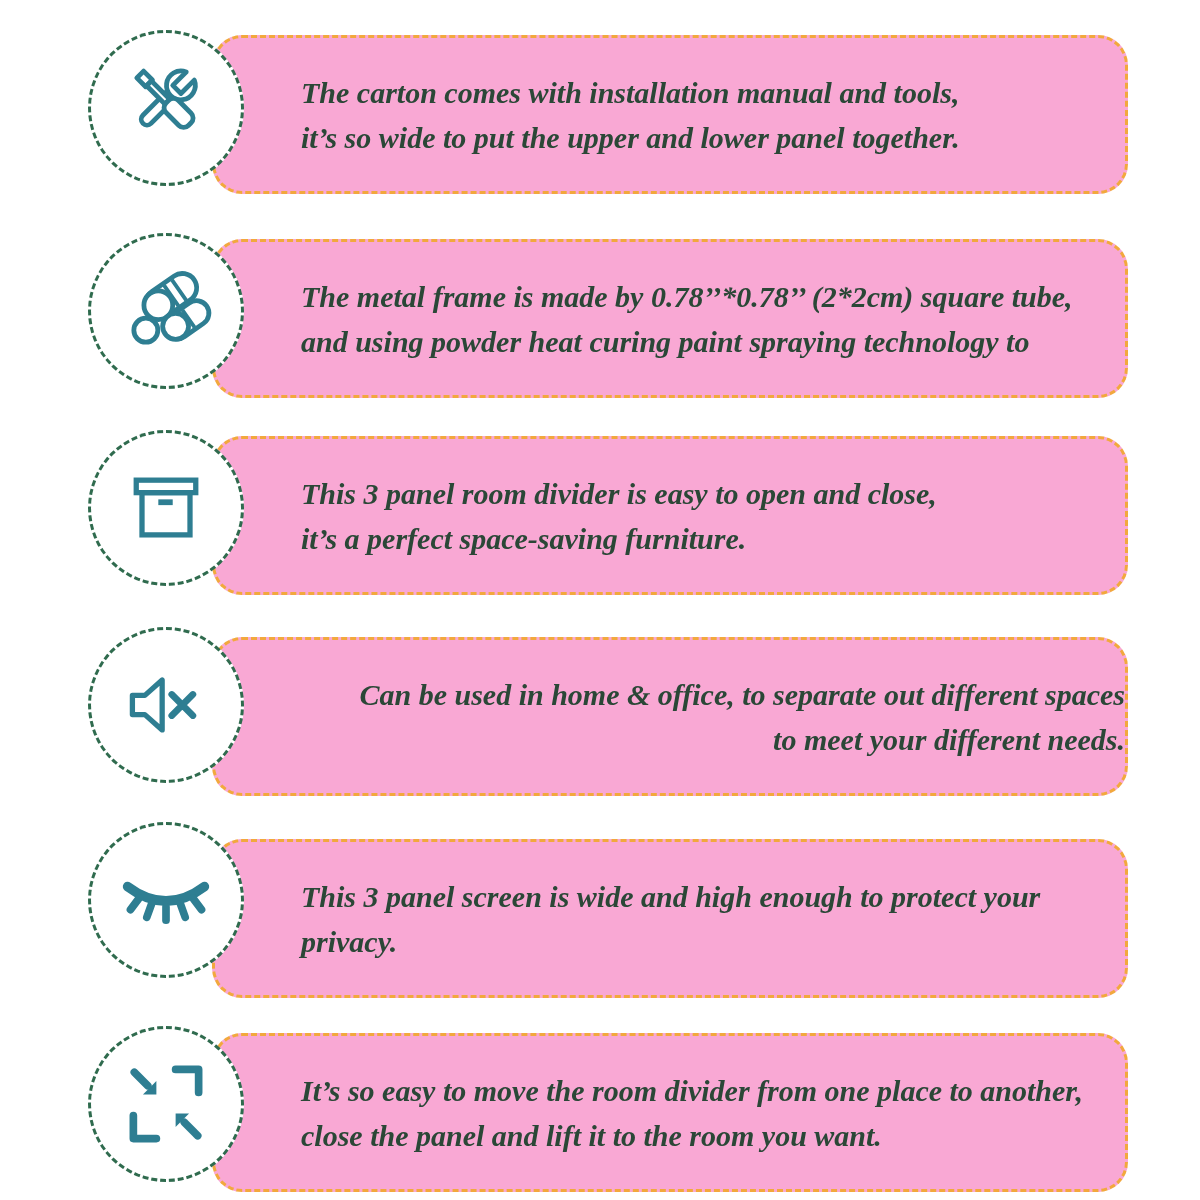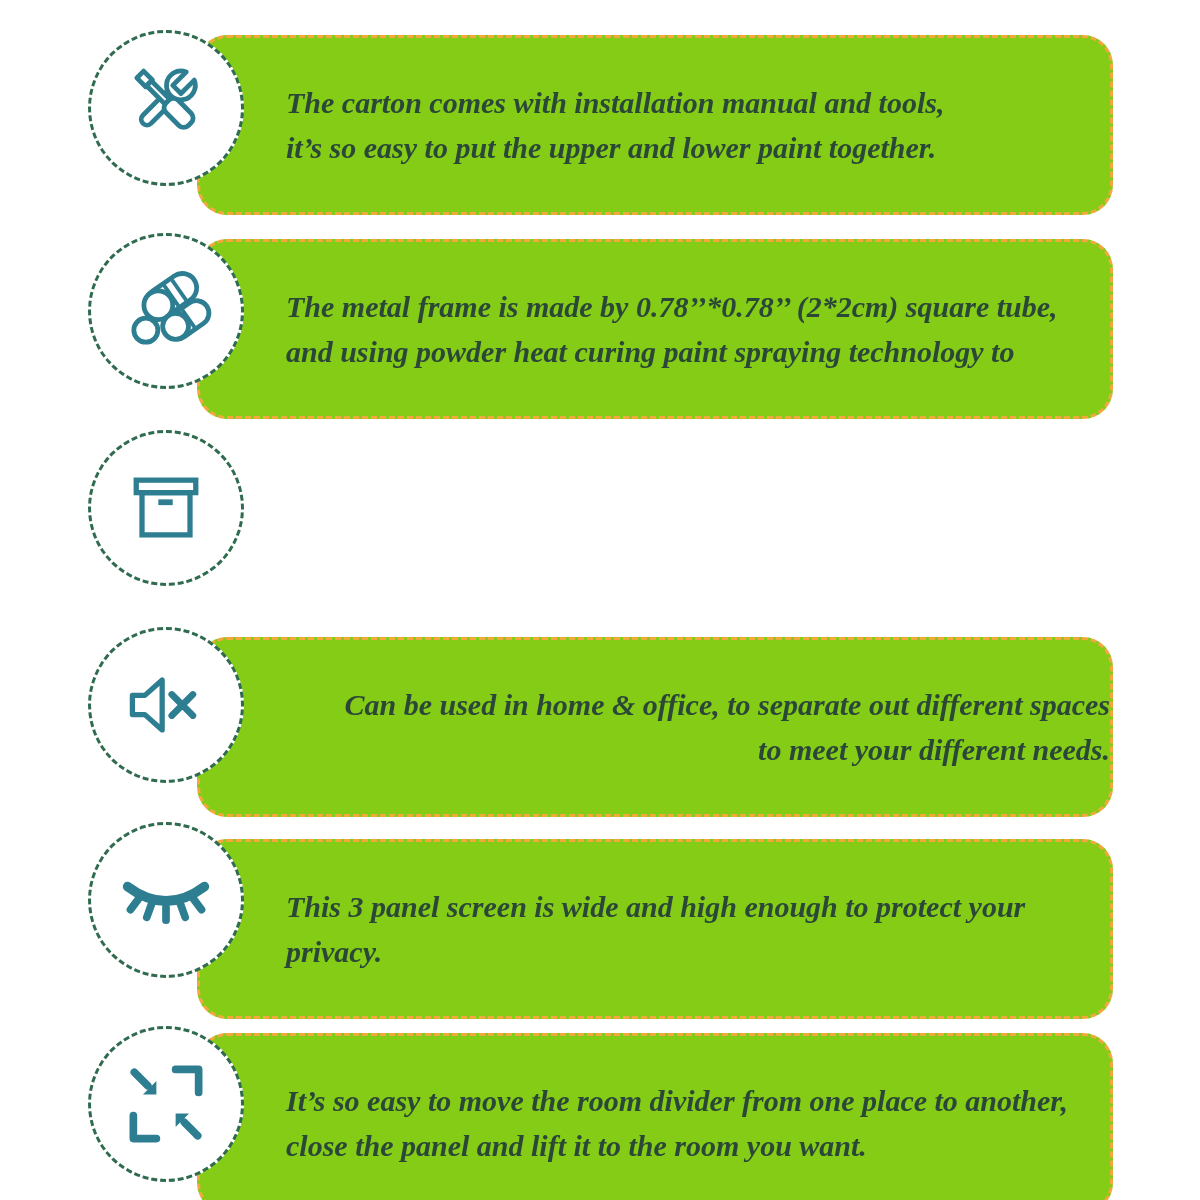--- a/index.html
+++ b/index.html
@@ -3,22 +3,22 @@
 <meta charset="utf-8">
 <style>
   html,body{margin:0;padding:0;background:#ffffff;}
   .canvas{
     position:relative;width:1200px;height:1200px;background:#ffffff;overflow:hidden;
     font-family:"Liberation Serif","DejaVu Serif",serif;
   }
   .row{position:absolute;left:0;width:1200px;height:160px;}
   .r1{top:30px;} .r2{top:233px;} .r3{top:430px;} .r4{top:627px;} .r5{top:822px;} .r6{top:1026px;font-family:Liberation Serif, serif;}
   .bubble{
-    position:absolute;left:197px;width:916px;height:180px;box-sizing:border-box;
-    background:#84cc16;border:3px dashed #f2a83d;border-radius:30px;
+    position:absolute;left:212px;width:916px;height:159px;box-sizing:border-box;
+    background:#f9a8d4;border:3px dashed #f2a83d;border-radius:30px;
     display:flex;flex-direction:column;justify-content:center;
     padding-left:86px;z-index:1;
   }
   .r1 .bubble{top:5px;} .r2 .bubble{top:6px;} .r3 .bubble{top:6px;}
   .r4 .bubble{top:10px;text-align:right;} .r5 .bubble{top:17px;} .r6 .bubble{top:7px;}
   .bubble-text{
     font-size:30px;font-weight:bold;font-style:italic;color:#2b4737;line-height:45px;
   }
   .bubble-text div{white-space:nowrap;}
   .badge{
@@ -30,21 +30,21 @@
 </style>
 </head>
 <body>
 
 <div class="canvas">
 
   <div class="row r1">
     <div class="bubble">
       <div class="bubble-text">
           <div>The carton comes with installation manual and tools,</div>
-          <div>it’s so easy to put the upper and lower paint together.</div>
+          <div>it’s so wide to put the upper and lower panel together.</div>
         </div>
     </div>
     <div class="badge">
       <svg viewBox="0 0 100 100" width="96" height="96">
         <g fill="#ffffff" stroke="#2e7e92" stroke-width="5" stroke-linejoin="round">
           <g transform="rotate(45 50 42)">
             <rect x="44" y="30" width="12" height="46" rx="6"></rect>
             <path d="M44 6.3 L44 26 L56 26 L56 6.3 A15 15 0 1 1 44 6.3 Z"></path>
           </g>
           <g transform="rotate(-45 50 42)">
@@ -77,20 +77,26 @@
             <path d="M66 55 L66 77 M76 55 L76 77" stroke-width="4" fill="none"></path>
           </g>
           <circle cx="60" cy="66" r="13.5"></circle>
           <circle cx="29" cy="70" r="12.5"></circle>
         </g>
       </svg>
     </div>
   </div>
 
   <div class="row r3">
+    <div class="bubble">
+      <div class="bubble-text">
+          <div>This 3 panel room divider is easy to open and close,</div>
+          <div>it’s a perfect space-saving furniture.</div>
+        </div>
+    </div>
     <div class="badge">
       <svg viewBox="0 0 100 100" width="96" height="96">
         <g fill="none" stroke="#2e7e92" stroke-width="5.5">
           <rect x="19" y="21" width="62" height="13"></rect>
           <rect x="25" y="34" width="50" height="44"></rect>
         </g>
         <rect x="42" y="41" width="15" height="6" fill="#2e7e92"></rect>
       </svg>
     </div>
   </div>

